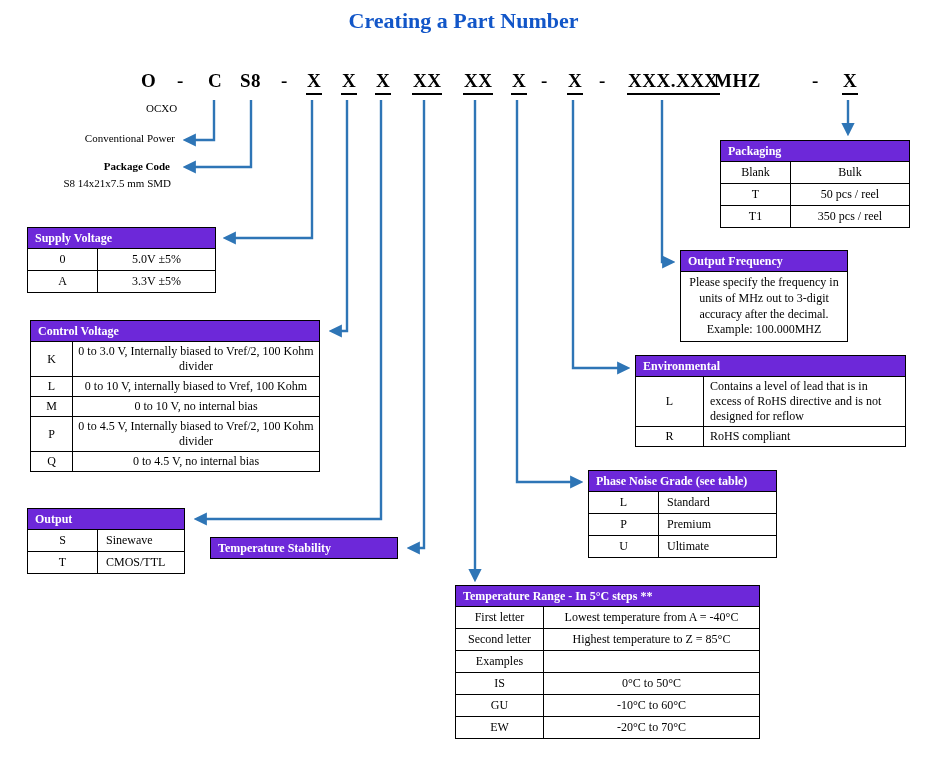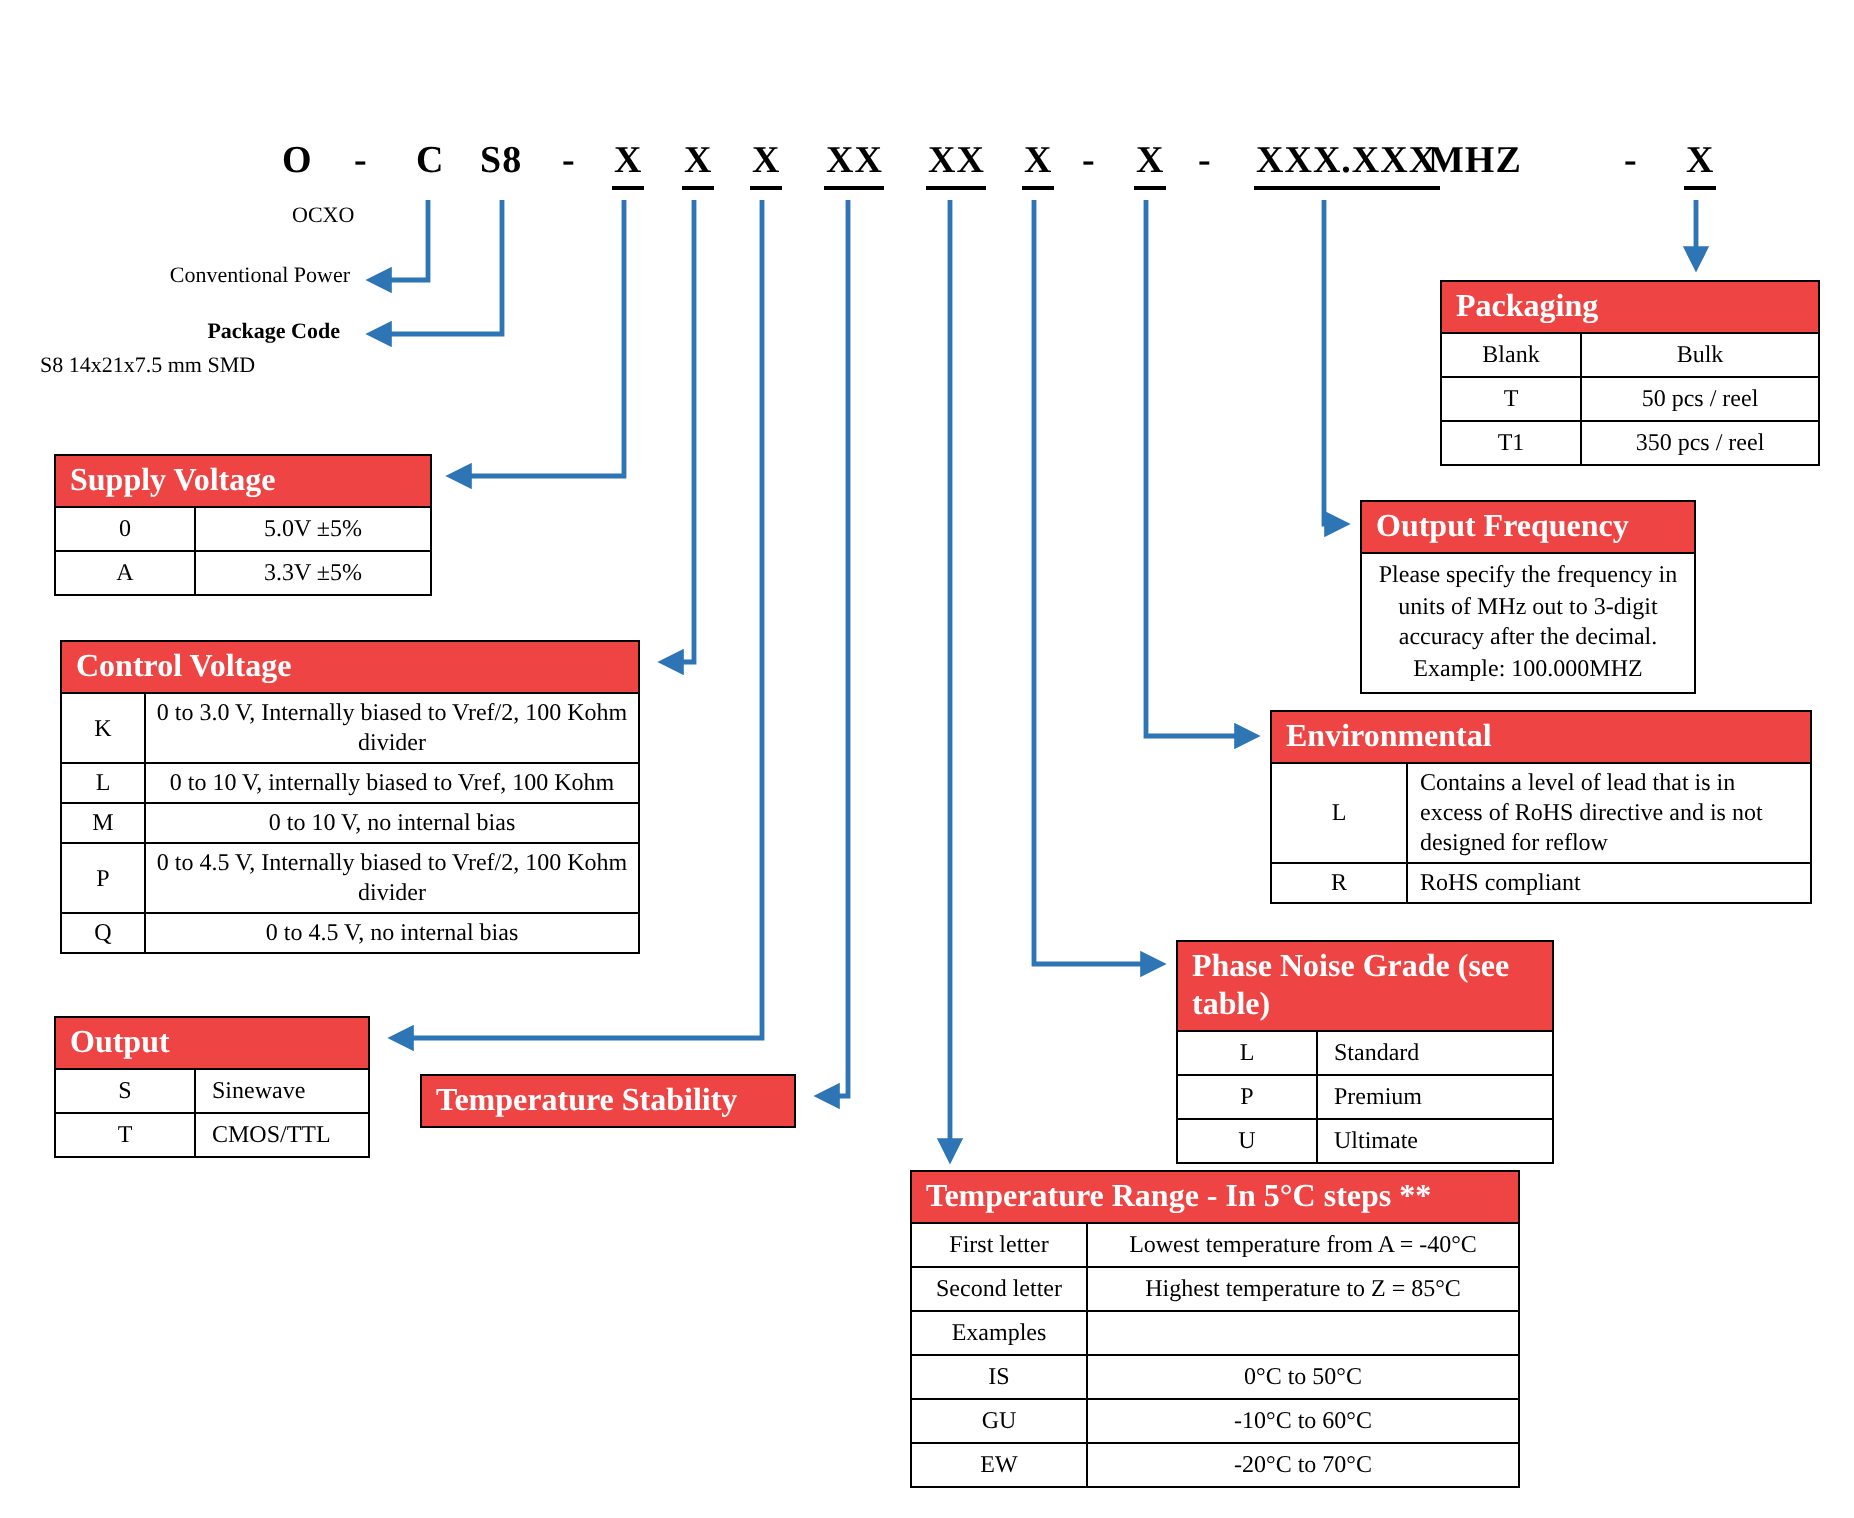--- a/index.html
+++ b/index.html
@@ -10,26 +10,26 @@
          font-size:22px;font-weight:bold;color:#1256C8;}
   
   .pn{position:absolute;top:70px;left:0;width:100%;height:32px;}
   .tok{position:absolute;top:0;font-size:19px;font-weight:bold;white-space:pre;letter-spacing:.5px;}
   .tok.u{border-bottom:2.5px solid #000;padding:0 1px 1px 1px;}
   
   .lbl{position:absolute;font-size:11px;}
   .lbl-ocxo{left:146px;top:102px;}
   .lbl-conv{left:30px;top:132px;width:145px;text-align:right;}
   .lbl-pkgcode{left:30px;top:160px;width:140px;text-align:right;font-weight:bold;}
-  .lbl-pkgdesc{left:20px;top:177px;width:151px;}
+  .lbl-pkgdesc{left:20px;top:177px;width:151px;text-align:right;}
   
   .arrows{position:absolute;left:0;top:0;z-index:5;pointer-events:none;}
   
   .dtable{position:absolute;background:#fff;z-index:2;}
-  .thead{background:#ef4444;color:#fff;font-weight:bold;font-size:16px;
+  .thead{background:#6d28d9;color:#fff;font-weight:bold;font-size:12px;
          padding:3px 7px;border:1px solid #000;line-height:1.2;}
   .dtable table{border-collapse:collapse;width:100%;margin-top:-1px;}
   .dtable td{border:1px solid #000;font-size:12px;padding:2px 5px;
              text-align:center;line-height:1.25;vertical-align:middle;}
   sup{font-size:9px;line-height:0;}
   .t-supply td{padding:3px 5px;}   .t-supply td.c0{width:70px;}
   .t-control td.c0{width:42px;}
   .t-output td{padding:3px 5px;}   .t-output td.c0{width:70px;}
   .t-output td.c1{text-align:left;padding-left:8px;}
   .t-stability td{padding:2px 5px;}.t-stability td.c0{width:70px;}
@@ -40,20 +40,21 @@
   .t-env td.c1{text-align:left;padding-left:6px;margin-left:32px;}
   .t-pack td{padding:3px 4px;text-align:center;}     .t-pack td.c0{width:70px;}
   .note-body{border:1px solid #000;margin-top:-1px;padding:3px 5px;
              text-align:center;font-size:12px;line-height:1.3;}
 </style>
 </head>
 <body>
 
 <div id="page">
 
+  <div class="title">Creating a Part Number</div>
 
   <div class="pn">
     <span class="tok" style="left:141px">O</span>
     <span class="tok" style="left:177px">-</span>
     <span class="tok" style="left:208px">C</span>
     <span class="tok" style="left:240px">S8</span>
     <span class="tok" style="left:281px">-</span>
     <span class="tok u" style="left:306px">X</span>
     <span class="tok u" style="left:341px">X</span>
     <span class="tok u" style="left:375px">X</span>

